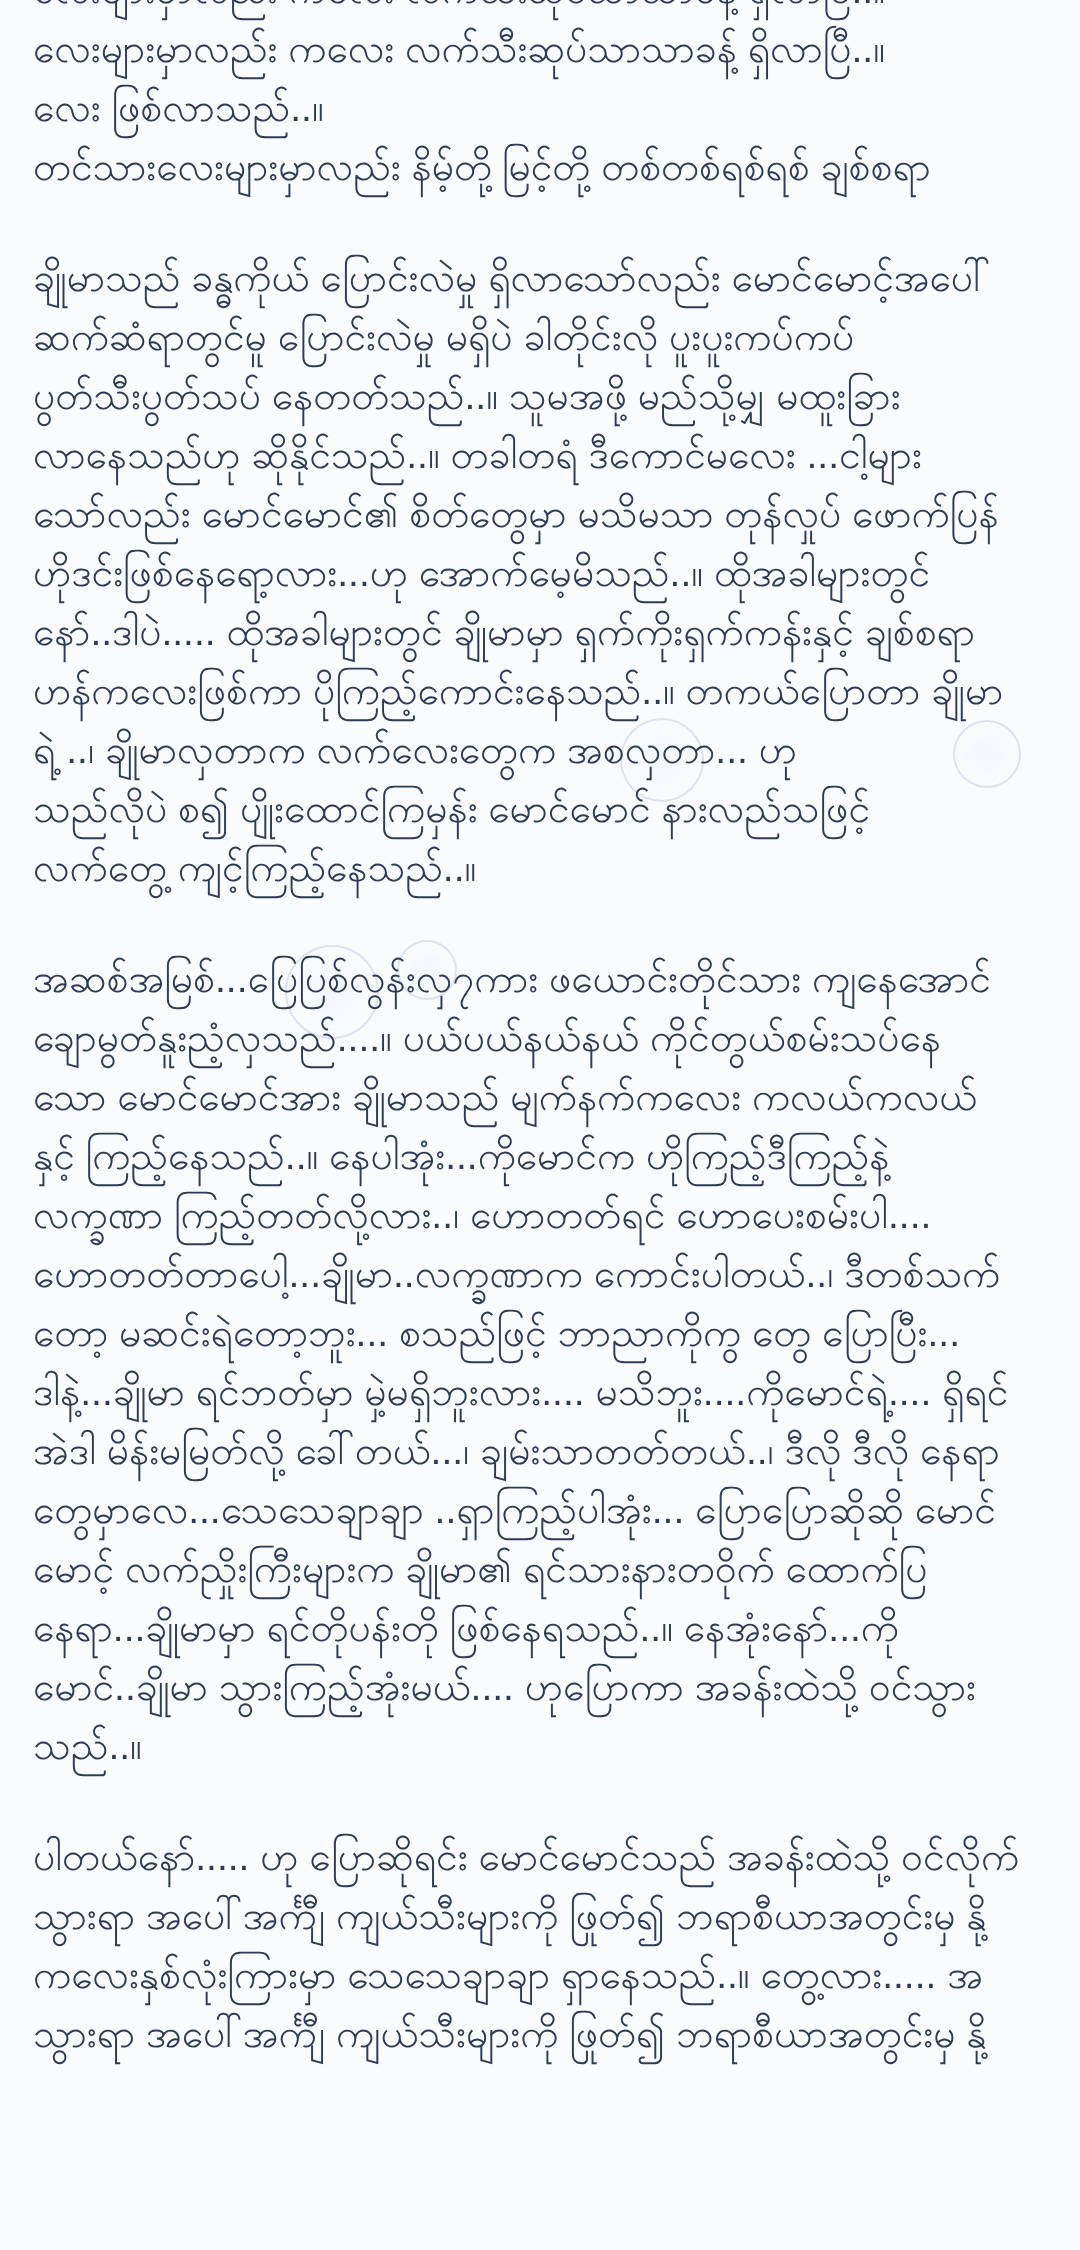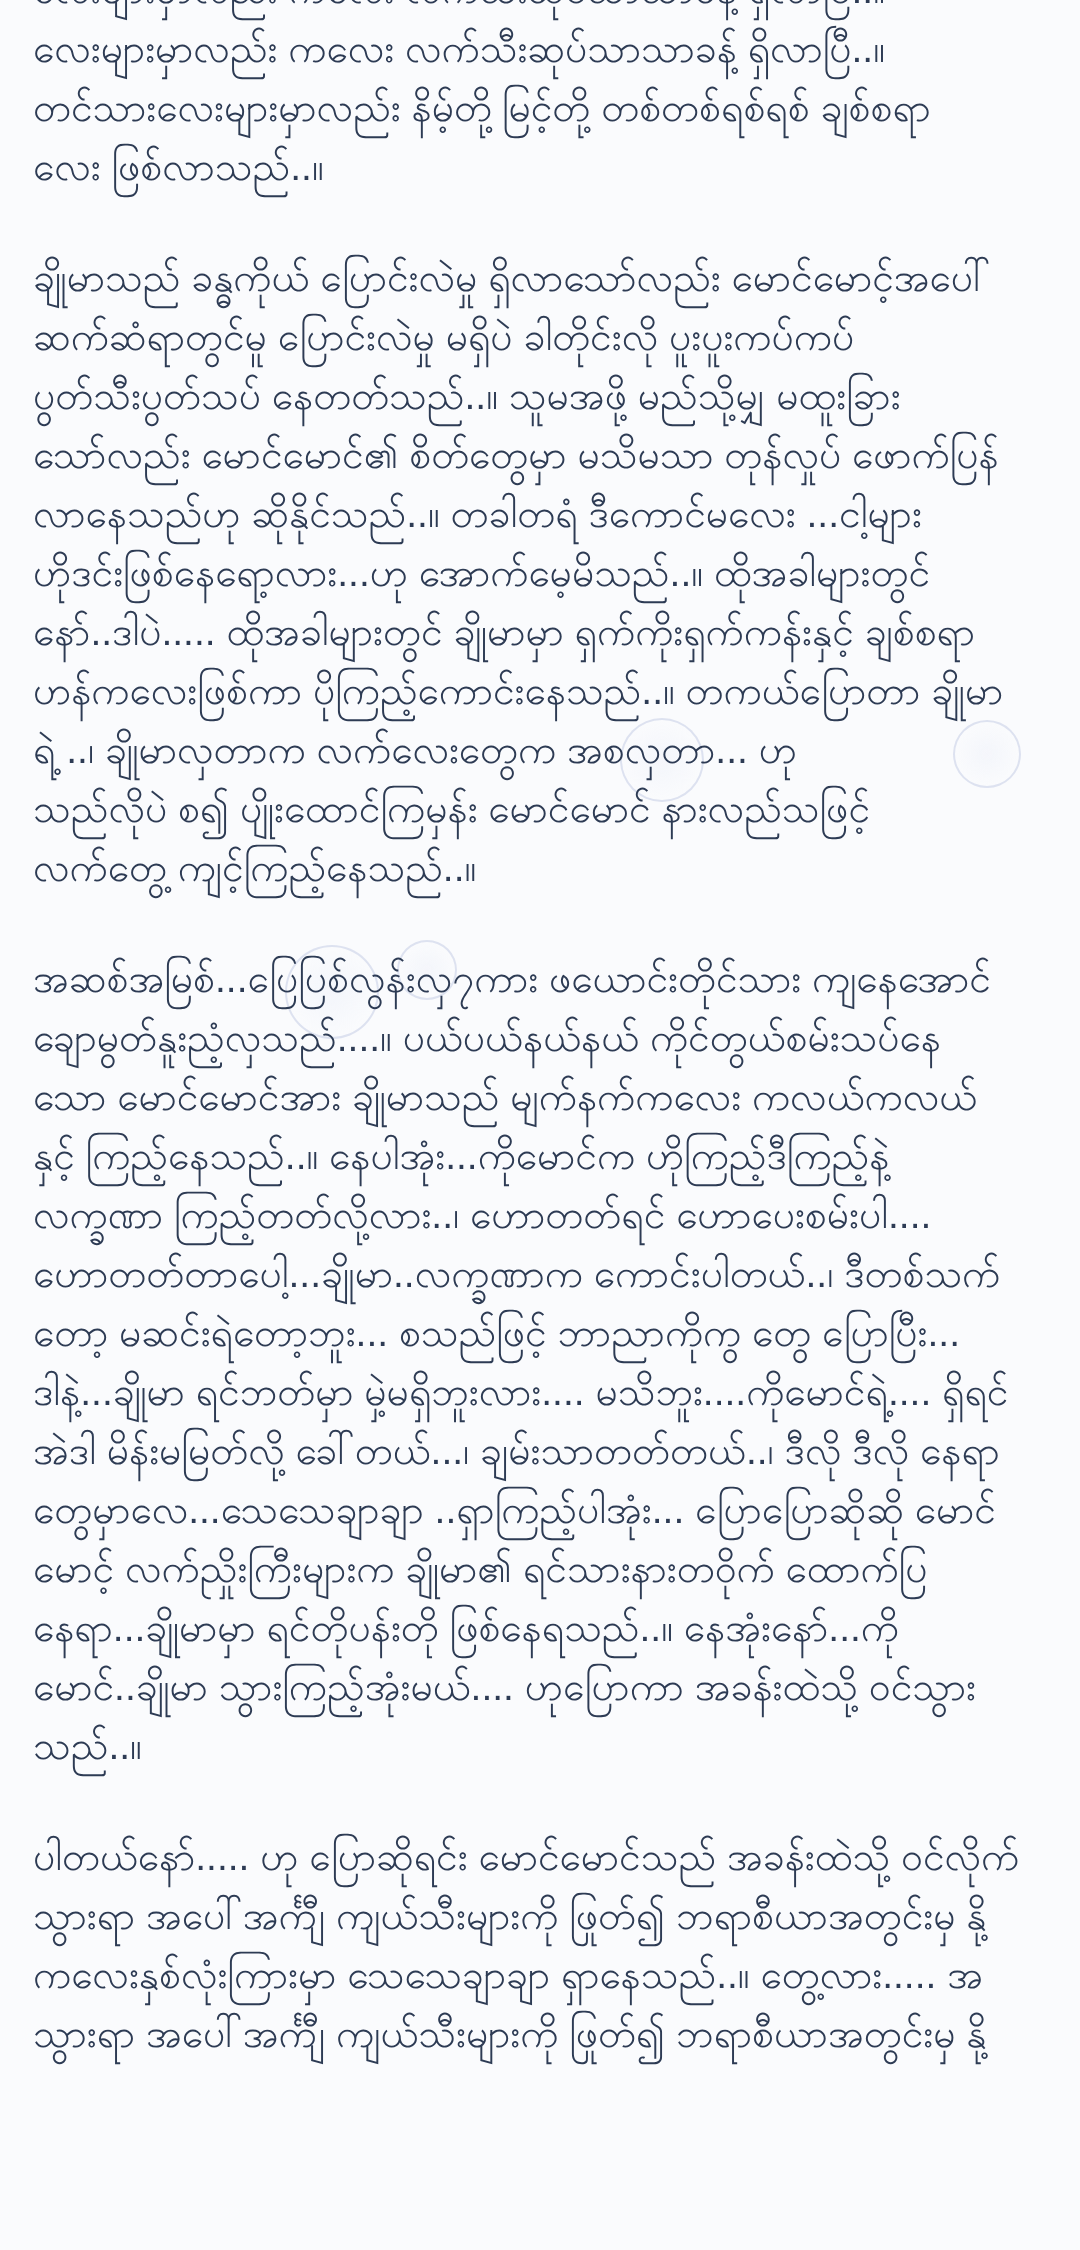--- a/index.html
+++ b/index.html
@@ -50,29 +50,29 @@
   <div class="watermark-layer">
       <div class="ring" style="left: 620px; top: 718px; width: 80px; height: 80px;"></div>
       <div class="ring" style="left: 953px; top: 720px; width: 64px; height: 64px;"></div>
       <div class="ring" style="left: 285px; top: 945px; width: 90px; height: 90px;"></div>
       <div class="ring" style="left: 397px; top: 940px; width: 56px; height: 56px;"></div>
     </div>
   <div class="content">
       <div class="para">
         <div class="line">လေးများမှာလည်း ကလေး လက်သီးဆုပ်သာသာခန့် ရှိလာပြီ..။</div>
         <div class="line">လေးများမှာလည်း ကလေး လက်သီးဆုပ်သာသာခန့် ရှိလာပြီ..။</div>
+        <div class="line">လေး ဖြစ်လာသည်..။</div>
         <div class="line">တင်သားလေးများမှာလည်း နိမ့်တို့မြင့်တို့ တစ်တစ်ရစ်ရစ် ချစ်စရာ</div>
-        <div class="line">လေး ဖြစ်လာသည်..။</div>
       </div>
       <div class="para">
         <div class="line">ချိုမာသည် ခန္ဓကိုယ် ပြောင်းလဲမှု ရှိလာသော်လည်း မောင်မောင့်အပေါ်</div>
         <div class="line">ဆက်ဆံရာတွင်မူ ပြောင်းလဲမှု မရှိပဲ ခါတိုင်းလို ပူးပူးကပ်ကပ်</div>
         <div class="line">ပွတ်သီးပွတ်သပ် နေတတ်သည်..။ သူမအဖို့ မည်သို့မျှ မထူးခြား</div>
+        <div class="line">လာနေသည်ဟု ဆိုနိုင်သည်..။ တခါတရံ ဒီကောင်မလေး ...ငါ့များ</div>
         <div class="line">သော်လည်း မောင်မောင်၏ စိတ်တွေမှာ မသိမသာ တုန်လှုပ် ဖောက်ပြန်</div>
-        <div class="line">လာနေသည်ဟု ဆိုနိုင်သည်..။ တခါတရံ ဒီကောင်မလေး ...ငါ့များ</div>
         <div class="line">ဟိုဒင်းဖြစ်နေရော့လား...ဟု အောက်မေ့မိသည်..။ ထိုအခါများတွင်</div>
         <div class="line">နော်..ဒါပဲ..... ထိုအခါများတွင် ချိုမာမှာ ရှက်ကိုးရှက်ကန်းနှင့် ချစ်စရာ</div>
         <div class="line">ဟန်ကလေးဖြစ်ကာ ပိုကြည့်ကောင်းနေသည်..။ တကယ်ပြောတာ ချိုမာ</div>
         <div class="line">ရဲ့ ..၊ ချိုမာလှတာက လက်လေးတွေက အစလှတာ... ဟု</div>
         <div class="line">သည်လိုပဲ စ၍ ပျိုးထောင်ကြမှန်း မောင်မောင် နားလည်သဖြင့်</div>
         <div class="line">လက်တွေ့ ကျင့်ကြည့်နေသည်..။</div>
       </div>
       <div class="para">
         <div class="line">အဆစ်အမြစ်...ပြေပြစ်လွန်းလှ၇ကား ဖယောင်းတိုင်သား ကျနေအောင်</div>
         <div class="line">ချောမွတ်နူးညံ့လှသည်....။ ပယ်ပယ်နယ်နယ် ကိုင်တွယ်စမ်းသပ်နေ</div>

